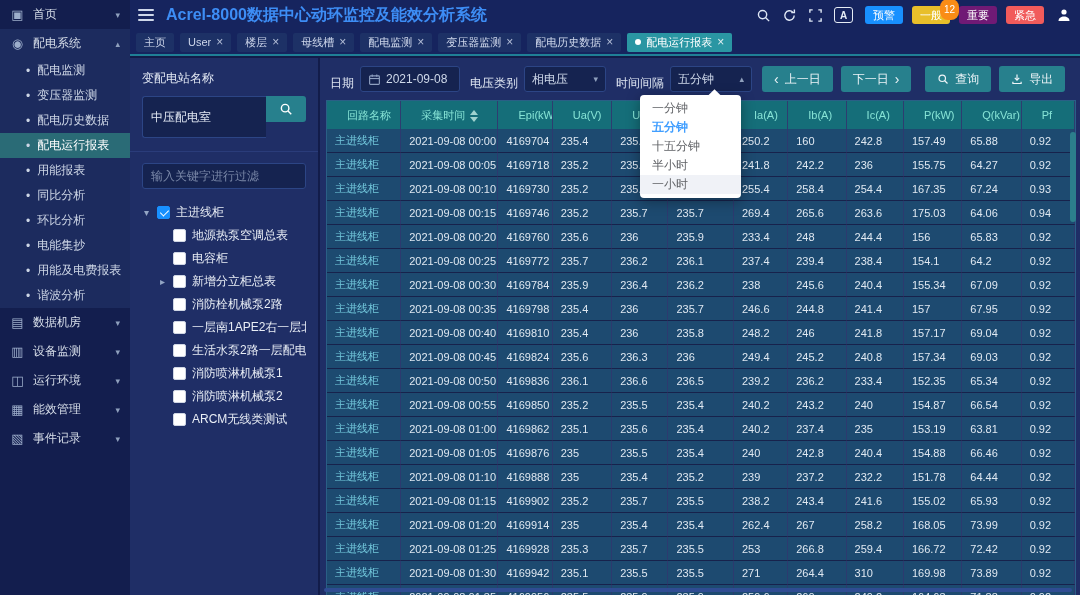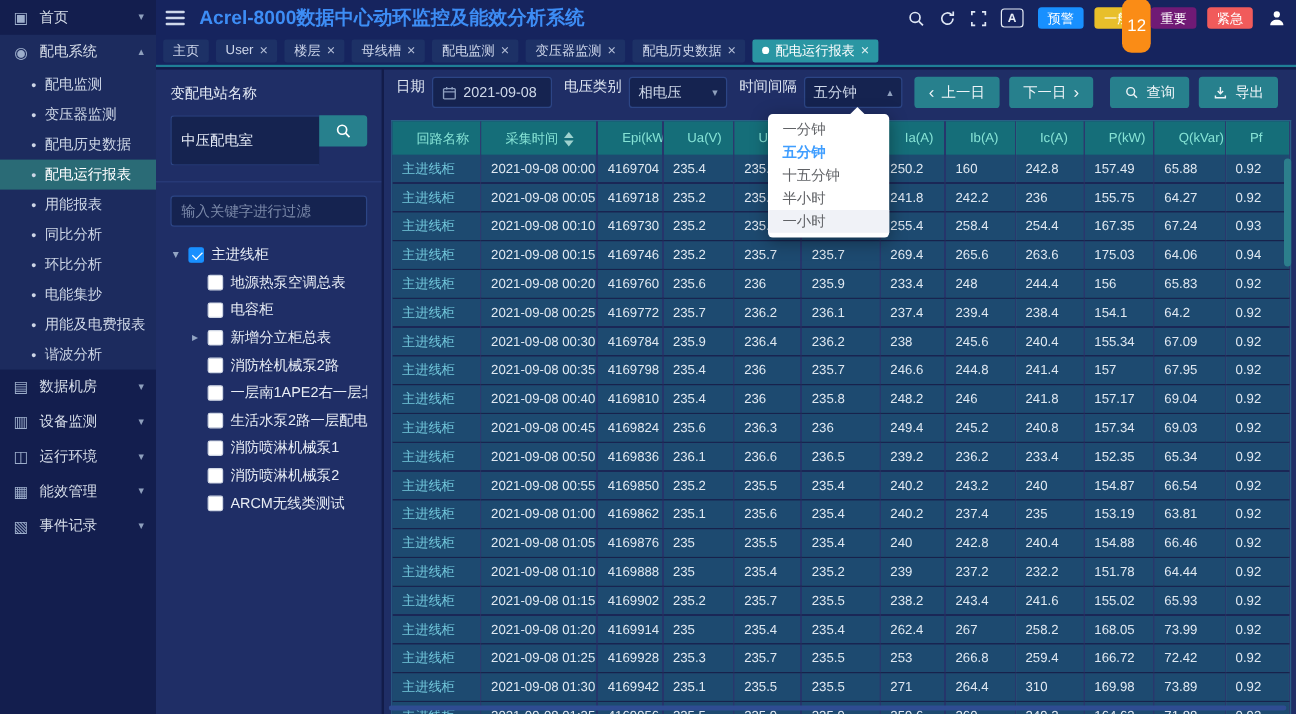--- a/index.html
+++ b/index.html
@@ -29,21 +29,21 @@
   .hamburger i{display:block;height:2px;background:#cfd8ea;border-radius:1px;}
   .title{color:#3d8df5;font-size:16px;font-weight:bold;margin-left:10px;white-space:nowrap;}
   .top-icons{margin-left:auto;display:flex;align-items:center;gap:11px;}
   .top-ic{display:flex;align-items:center;justify-content:center;cursor:pointer;}
   .font-ic{width:17px;height:14px;border:1px solid #e6ecf5;border-radius:3px;font-size:10px;color:#e6ecf5;
            display:flex;align-items:center;justify-content:center;font-weight:bold;}
   .badges{display:flex;align-items:center;gap:9px;margin-left:12px;}
   .badge{height:18px;padding:0 8px;border-radius:3px;font-size:11px;color:#fff;display:flex;align-items:center;
          position:relative;cursor:pointer;}
   .badge .count{position:absolute;top:-7px;right:-9px;min-width:8px;height:13px;line-height:13px;border-radius:8px;
-                font-size:14px;padding:16px 4px;color:#fff;text-align:center;}
+                font-size:10px;padding:4px 4px;color:#fff;text-align:center;}
   .user-ic{margin-left:12px;cursor:pointer;display:flex;align-items:center;}
 
   .tabbar{height:24px;flex:none;display:flex;align-items:center;gap:6px;padding:0 6px;background:#16245e;
           border-bottom:2px solid #1f7f96;}
   .tab{height:19px;padding:0 8px;background:#1d3166;color:#cdd6ea;font-size:11px;display:flex;align-items:center;
        gap:5px;border-radius:2px;cursor:pointer;white-space:nowrap;}
   .tab.active{background:#2a96a3;color:#fff;}
   .tab .dot{width:6px;height:6px;border-radius:50%;background:#fff;}
   .tab .close{font-size:12px;opacity:.85;line-height:1;}
 
@@ -68,21 +68,21 @@
   .tree-row .arrow{width:9px;flex:none;color:#93a5c4;font-size:10px;text-align:center;}
   .checkbox{width:13px;height:13px;flex:none;background:#fff;border:1px solid #cfd6e4;border-radius:2px;
             box-sizing:border-box;position:relative;}
   .checkbox.checked{background:#1890ff;border-color:#1890ff;}
   .checkbox.checked::after{content:"";position:absolute;left:3.5px;top:1px;width:4px;height:7px;
             border:solid #fff;border-width:0 1.5px 1.5px 0;transform:rotate(45deg);}
   .tree-label{overflow:hidden;text-overflow:clip;}
 
   
   .main{flex:1;background:#1f2e66;min-width:0;padding:6px 4px 0 6px;box-sizing:border-box;position:relative;}
-  .filters{display:flex;align-items:flex-start;height:28px;margin:0 0 8px 4px;color:#dfe6f2;white-space:nowrap;}
+  .filters{display:flex;align-items:flex-end;height:28px;margin:0 0 8px 4px;color:#dfe6f2;white-space:nowrap;}
   .f-label{margin-right:6px;}
   .fbox{height:26px;background:#152350;border:1px solid #2c4585;border-radius:3px;display:flex;align-items:center;
         padding:0 7px;box-sizing:border-box;color:#cfd9ea;cursor:pointer;margin-right:10px;}
   .date-box{width:100px;gap:5px;}
   .select-box{width:82px;justify-content:space-between;}
   .caret{font-size:9px;color:#8fa0bd;}
   .btn{height:26px;padding:0 12px;background:#27808d;color:#eef4f8;border-radius:3px;display:flex;align-items:center;
        gap:6px;cursor:pointer;margin-right:8px;}
   .btn .chev{font-size:14px;line-height:1;}
   .btn.gap{margin-left:6px;}

